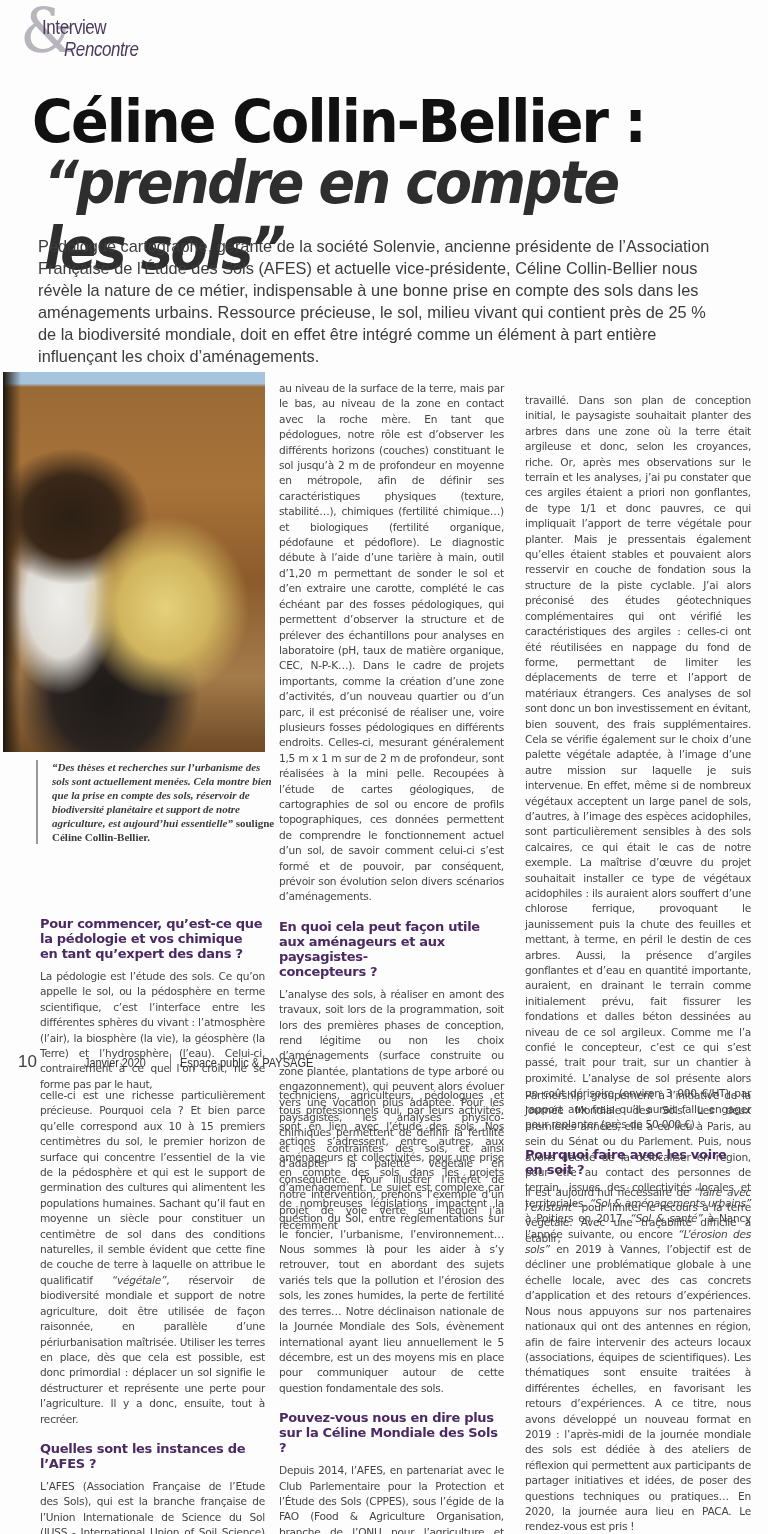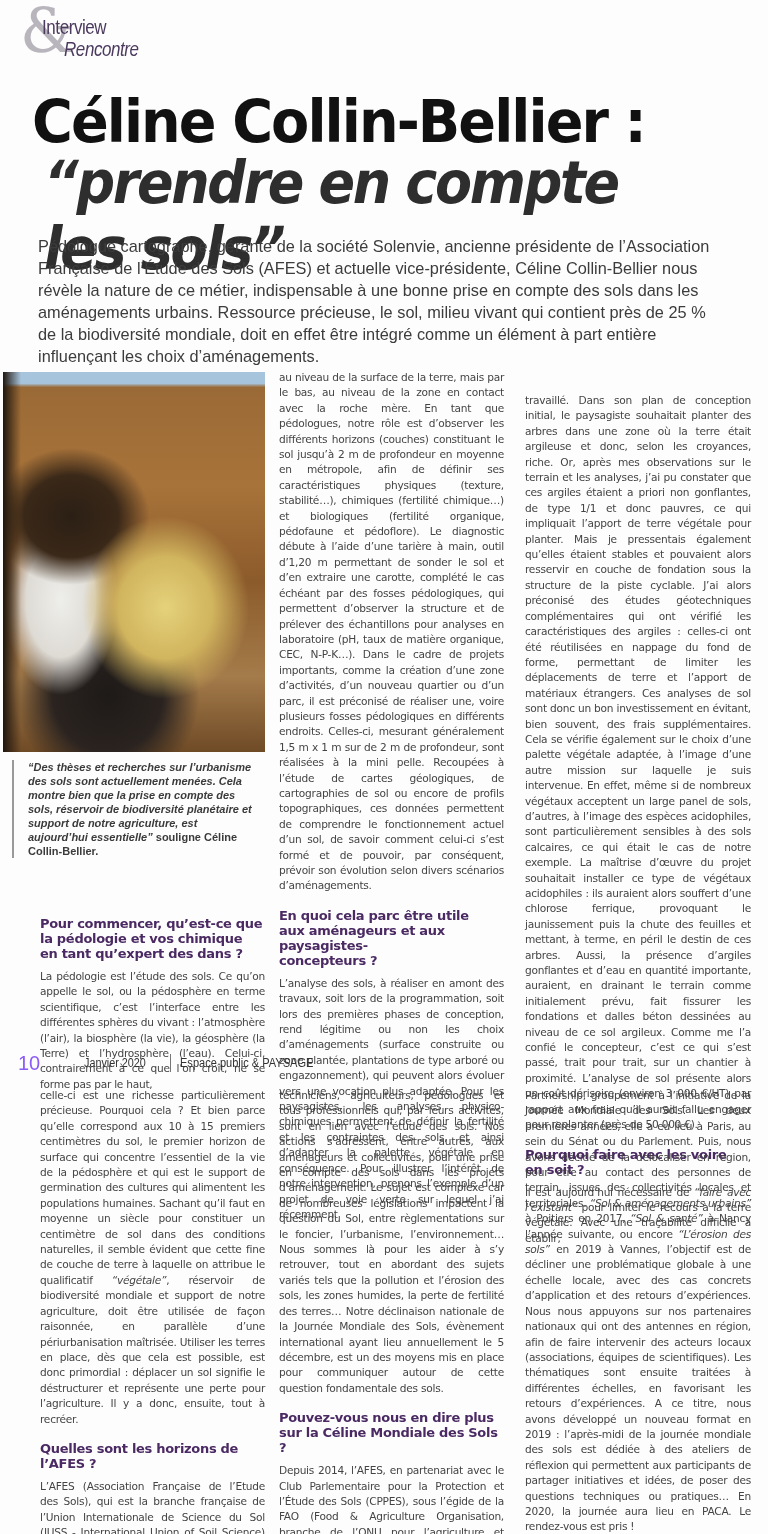--- a/index.html
+++ b/index.html
@@ -18,38 +18,38 @@
 
   .photo { position: absolute; left: 3px; top: 372px; width: 262px; height: 380px; overflow: hidden;
     background:
       radial-gradient(ellipse 40% 30% at 62% 62%, #e4d27a 0%, #d1b45e 45%, rgba(0,0,0,0) 80%),
       radial-gradient(ellipse 30% 18% at 26% 38%, #2b1f15 0%, #3a2818 60%, rgba(0,0,0,0) 100%),
       radial-gradient(ellipse 22% 25% at 22% 60%, #eeeeea 0%, #dedbd5 60%, rgba(0,0,0,0) 100%),
       radial-gradient(ellipse 35% 25% at 40% 85%, #1e1a18 0%, #2a2320 60%, rgba(0,0,0,0) 100%),
       linear-gradient(180deg, #a7c4dd 0%, #a7c4dd 3%, #9a6a36 4%, #a8733a 30%, #8c5b2b 55%, #a47b4a 80%, #6e4a26 100%); }
   .photo .shadow { position: absolute; left: 0; top: 0; width: 18px; height: 100%; background: linear-gradient(90deg, #1f160e, rgba(31,22,14,0)); }
 
-  .caption { position: absolute; left: 12px; top: 760px; width: 240px; border-left: 2px solid #9a9a9a; padding-left: 14px; font-family: Liberation Sans, sans-serif; font-weight: bold; font-size: 11px; line-height: 14px; color: #3b3b3b; }
+  .caption { position: absolute; left: 36px; top: 760px; width: 240px; border-left: 2px solid #9a9a9a; padding-left: 14px; font-family: Liberation Serif, serif; font-weight: bold; font-size: 11px; line-height: 14px; color: #3b3b3b; }
   .caption i { font-style: italic; }
 
   .col { position: absolute; font-family: "DejaVu Sans", sans-serif; font-size: 10.6px; line-height: 15.4px; color: #444; text-align: justify; letter-spacing: -0.25px; }
   .col p { margin-bottom: 0; }
   .col h3 { font-family: "DejaVu Sans", sans-serif; font-weight: bold; font-size: 13px; line-height: 15px; color: #4b2a63; margin: 14px 0 8px; text-align: left; letter-spacing: -0.3px; }
   .col h3 .hl { display: block; }
   .col em { font-style: italic; }
 
   .c1a { left: 40px; top: 916px; width: 225px; }
-  .c2a { left: 279px; top: 370px; width: 225px; }
+  .c2a { left: 279px; top: 381px; width: 225px; }
   .c3a { left: 525px; top: 370px; width: 226px; margin-top: 23px; }
   .c1b { left: 40px; top: 1088px; width: 225px; }
   .c2b { left: 279px; top: 1088px; width: 225px; }
   .c3b { left: 525px; top: 1088px; width: 226px; }
 
   .folio { position: absolute; left: 18px; top: 1050px; width: 400px; height: 24px; font-family: "Liberation Sans", sans-serif; }
-  .folio .pg { position: absolute; left: 0; top: 2px; font-size: 20px; color: #8b5cf6; }
+  .folio .pg { position: absolute; left: 0; top: 2px; font-size: 17px; color: #404040; }
   .folio .date { position: absolute; left: 66px; top: 6px; font-size: 12px; color: #333; transform: scaleX(0.9); transform-origin: left; }
   .folio .sep { position: absolute; left: 152px; top: 4px; width: 1px; height: 18px; background: #777; }
   .folio .mag { position: absolute; left: 162px; top: 6px; font-size: 12px; color: #333; transform: scaleX(0.92); transform-origin: left; }
 </style>
 </head>
 <body>
 
 <div class="rubric">
   <span class="amp">&amp;</span>
   <span class="r1">Interview</span>
@@ -74,21 +74,21 @@
     <span class="hl">Pour commencer, qu’est-ce que</span>
     <span class="hl">la pédologie et vos chimique</span>
     <span class="hl">en tant qu’expert des dans ?</span>
   </h3>
   <p>La pédologie est l’étude des sols. Ce qu’on appelle le sol, ou la pédosphère en terme scientifique, c’est l’interface entre les différentes sphères du vivant : l’atmosphère (l’air), la biosphère (la vie), la géosphère (la Terre) et l’hydrosphère (l’eau). Celui-ci, contrairement à ce que l’on croît, ne se forme pas par le haut,</p>
 </div>
 
 <div class="col c2a">
   <p>au niveau de la surface de la terre, mais par le bas, au niveau de la zone en contact avec la roche mère. En tant que pédologues, notre rôle est d’observer les différents horizons (couches) constituant le sol jusqu’à 2 m de profondeur en moyenne en métropole, afin de définir ses caractéristiques physiques (texture, stabilité…), chimiques (fertilité chimique…) et biologiques (fertilité organique, pédofaune et pédoflore). Le diagnostic débute à l’aide d’une tarière à main, outil d’1,20 m permettant de sonder le sol et d’en extraire une carotte, complété le cas échéant par des fosses pédologiques, qui permettent d’observer la structure et de prélever des échantillons pour analyses en laboratoire (pH, taux de matière organique, CEC, N-P-K…). Dans le cadre de projets importants, comme la création d’une zone d’activités, d’un nouveau quartier ou d’un parc, il est préconisé de réaliser une, voire plusieurs fosses pédologiques en différents endroits. Celles-ci, mesurant généralement 1,5 m x 1 m sur de 2 m de profondeur, sont réalisées à la mini pelle. Recoupées à l’étude de cartes géologiques, de cartographies de sol ou encore de profils topographiques, ces données permettent de comprendre le fonctionnement actuel d’un sol, de savoir comment celui-ci s’est formé et de pouvoir, par conséquent, prévoir son évolution selon divers scénarios d’aménagements.</p>
   <h3>
-    <span class="hl">En quoi cela parc être utile</span>
+    <span class="hl">En quoi cela peut façon utile</span>
     <span class="hl">aux aménageurs et aux paysagistes-</span>
     <span class="hl">concepteurs ?</span>
   </h3>
   <p>L’analyse des sols, à réaliser en amont des travaux, soit lors de la programmation, soit lors des premières phases de conception, rend légitime ou non les choix d’aménagements (surface construite ou zone plantée, plantations de type arboré ou engazonnement), qui peuvent alors évoluer vers une vocation plus adaptée. Pour les paysagistes, les analyses physico-chimiques permettent de définir la fertilité et les contraintes des sols, et ainsi d’adapter la palette végétale en conséquence. Pour illustrer l’intérêt de notre intervention, prenons l’exemple d’un projet de voie verte sur lequel j’ai récemment</p>
 </div>
 
 <div class="col c3a">
   <p>travaillé. Dans son plan de conception initial, le paysagiste souhaitait planter des arbres dans une zone où la terre était argileuse et donc, selon les croyances, riche. Or, après mes observations sur le terrain et les analyses, j’ai pu constater que ces argiles étaient a priori non gonflantes, de type 1/1 et donc pauvres, ce qui impliquait l’apport de terre végétale pour planter. Mais je pressentais également qu’elles étaient stables et pouvaient alors resservir en couche de fondation sous la structure de la piste cyclable. J’ai alors préconisé des études géotechniques complémentaires qui ont vérifié les caractéristiques des argiles : celles-ci ont été réutilisées en nappage du fond de forme, permettant de limiter les déplacements de terre et l’apport de matériaux étrangers. Ces analyses de sol sont donc un bon investissement en évitant, bien souvent, des frais supplémentaires. Cela se vérifie également sur le choix d’une palette végétale adaptée, à l’image d’une autre mission sur laquelle je suis intervenue. En effet, même si de nombreux végétaux acceptent un large panel de sols, d’autres, à l’image des espèces acidophiles, sont particulièrement sensibles à des sols calcaires, ce qui était le cas de notre exemple. La maîtrise d’œuvre du projet souhaitait installer ce type de végétaux acidophiles : ils auraient alors souffert d’une chlorose ferrique, provoquant le jaunissement puis la chute des feuilles et mettant, à terme, en péril le destin de ces arbres. Aussi, la présence d’argiles gonflantes et d’eau en quantité importante, auraient, en drainant le terrain comme initialement prévu, fait fissurer les fondations et dalles béton dessinées au niveau de ce sol argileux. Comme me l’a confié le concepteur, c’est ce qui s’est passé, trait pour trait, sur un chantier à proximité. L’analyse de sol présente alors un coût dérisoire (environ 3 000 €/HT) par rapport aux frais qu’il aurait fallu engager pour replanter (près de 50 000 €).</p>
   <h3>
     <span class="hl">Pourquoi faire avec les voire</span>
@@ -100,21 +100,21 @@
 <div class="folio">
   <span class="pg">10</span>
   <span class="date">Janvier 2020</span>
   <span class="sep"></span>
   <span class="mag">Espace public &amp; PAYSAGE</span>
 </div>
 
 <div class="col c1b">
   <p><span>celle-ci est une richesse particulièrement précieuse. Pourquoi cela ? Et bien parce qu’elle correspond aux 10 à 15 premiers centimètres du sol, le premier horizon de surface qui concentre l’essentiel de la vie de la pédosphère et qui est le support de germination des cultures qui alimentent les populations humaines. Sachant qu’il faut en moyenne un siècle pour constituer un centimètre de sol dans des conditions naturelles, il semble évident que cette fine de couche de terre à laquelle on attribue le qualificatif </span><em>“végétale”</em><span>, réservoir de biodiversité mondiale et support de notre agriculture, doit être utilisée de façon raisonnée, en parallèle d’une périurbanisation maîtrisée. Utiliser les terres en place, dès que cela est possible, est donc primordial : déplacer un sol signifie le déstructurer et représente une perte pour l’agriculture. Il y a donc, ensuite, tout à recréer.</span></p>
   <h3>
-    <span class="hl">Quelles sont les horizons de l’AFES ?</span>
+    <span class="hl">Quelles sont les instances de l’AFES ?</span>
   </h3>
   <p>L’AFES (Association Française de l’Etude des Sols), qui est la branche française de l’Union Internationale de Science du Sol (IUSS - International Union of Soil Science) est une société savante reconnue par les instances nationales. Notre but est de fédérer les spécialistes du Sol que sont les scientifiques, enseignants, étudiants,</p>
 </div>
 
 <div class="col c2b">
   <p>techniciens, agriculteurs, pédologues et tous professionnels qui, par leurs activités, sont en lien avec l’étude des sols. Nos actions s’adressent, entre autres, aux aménageurs et collectivités, pour une prise en compte des sols dans les projets d’aménagement. Le sujet est complexe car de nombreuses législations impactent la question du Sol, entre règlementations sur le foncier, l’urbanisme, l’environnement… Nous sommes là pour les aider à s’y retrouver, tout en abordant des sujets variés tels que la pollution et l’érosion des sols, les zones humides, la perte de fertilité des terres… Notre déclinaison nationale de la Journée Mondiale des Sols, évènement international ayant lieu annuellement le 5 décembre, est un des moyens mis en place pour communiquer autour de cette question fondamentale des sols.</p>
   <h3>
     <span class="hl">Pouvez-vous nous en dire plus</span>
     <span class="hl">sur la Céline Mondiale des Sols ?</span>
   </h3>

